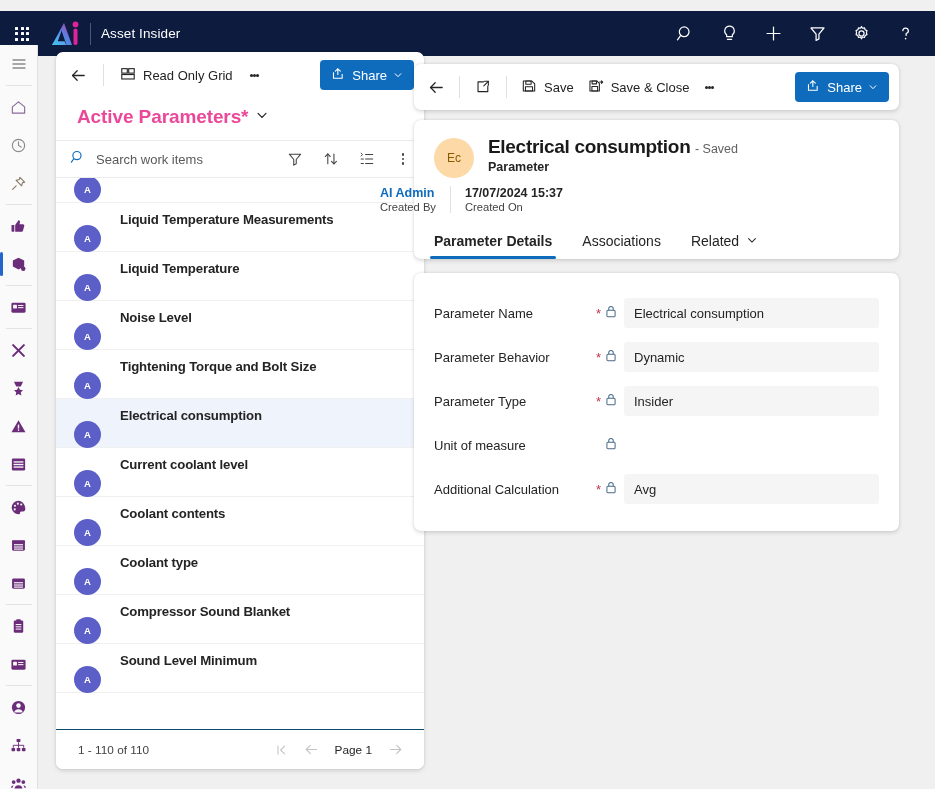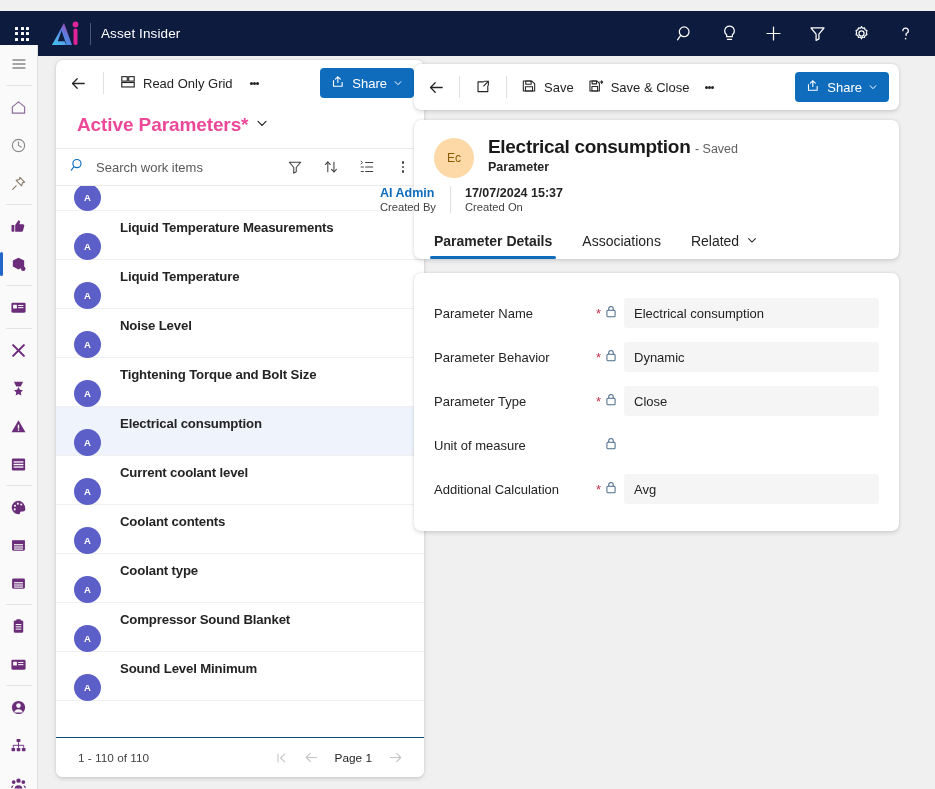--- a/index.html
+++ b/index.html
@@ -43,21 +43,21 @@
   }
   .rail-item.sel::before {
     content: ""; position: absolute; left: 0; top: 7px; width: 3px; height: 24px;
     background: #2266cc; border-radius: 2px;
   }
   .rail-sep { width: 26px; height: 1px; background: #e3e3e3; flex: 0 0 auto; margin: 2px 0; }
   .rail-spacer { flex: 1 1 auto; }
 
   
   .listpanel {
-    position: absolute; left: 56px; top: 60px; width: 368px; height: 717px;
+    position: absolute; left: 56px; top: 52px; width: 368px; height: 717px;
     background: #ffffff; border-radius: 7px;
     box-shadow: 0 1.5px 4px rgba(0,0,0,.13), 0 0 2px rgba(0,0,0,.10);
     display: flex; flex-direction: column; overflow: hidden;
   }
   .cmdbar { height: 46px; display: flex; align-items: center; padding: 0 10px 0 6px; gap: 2px; }
   .cmd-back { width: 32px; height: 32px; display: flex; align-items: center; justify-content: center;
     cursor: pointer; color: #242424; }
   .cmd-divider { width: 1px; height: 22px; background: #e0e0e0; margin: 0 7px; }
   .cmd-item {
     display: flex; align-items: center; gap: 7px; height: 32px; padding: 0 7px;
@@ -692,21 +692,21 @@
       <div class="flabel">Parameter Type</div>
       <div class="fmarks">
         <span class="req">*</span>
         <span>
           <svg width="12" height="13" viewBox="0 0 12 14" fill="none" stroke="#4a6b8a" stroke-width="1.1">
             <rect x="1.6" y="5.6" width="8.8" height="7" rx="1.1"></rect>
               <path d="M3.6 5.6V3.9a2.4 2.4 0 0 1 4.8 0v1.7"></path>
           </svg>
         </span>
       </div>
-      <div class="finput">Close</div>
+      <div class="finput">Insider</div>
     </div>
 
     <div class="frow">
       <div class="flabel">Unit of measure</div>
       <div class="fmarks">
         <span class="req hide">*</span>
         <span>
           <svg width="12" height="13" viewBox="0 0 12 14" fill="none" stroke="#4a6b8a" stroke-width="1.1">
             <rect x="1.6" y="5.6" width="8.8" height="7" rx="1.1"></rect>
               <path d="M3.6 5.6V3.9a2.4 2.4 0 0 1 4.8 0v1.7"></path>

